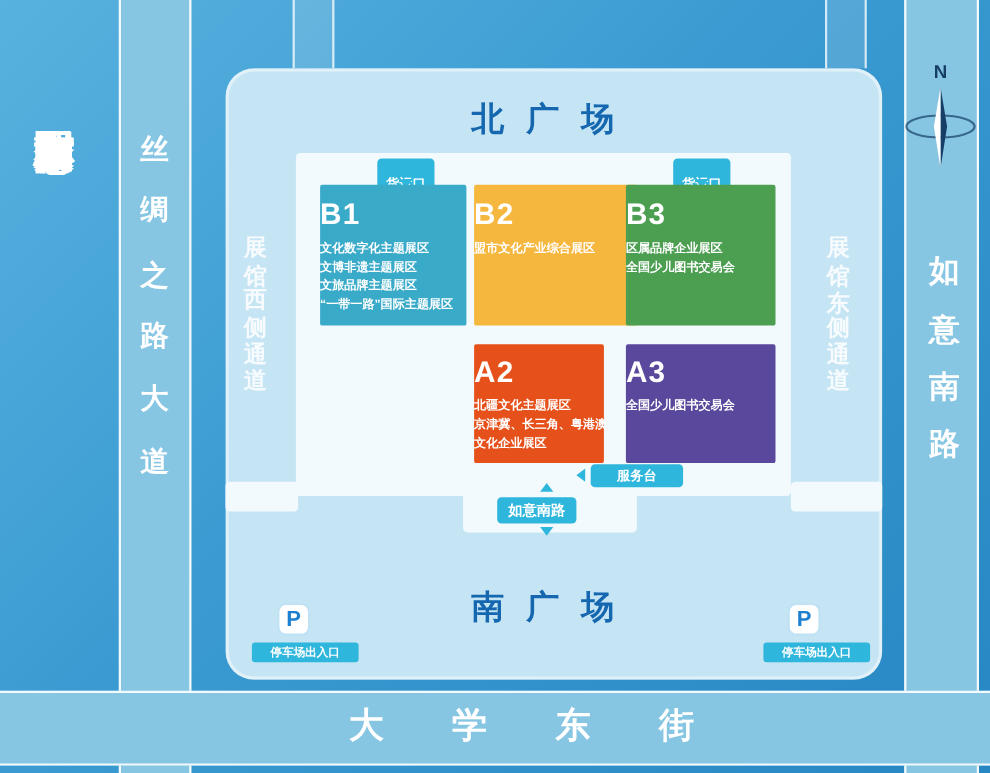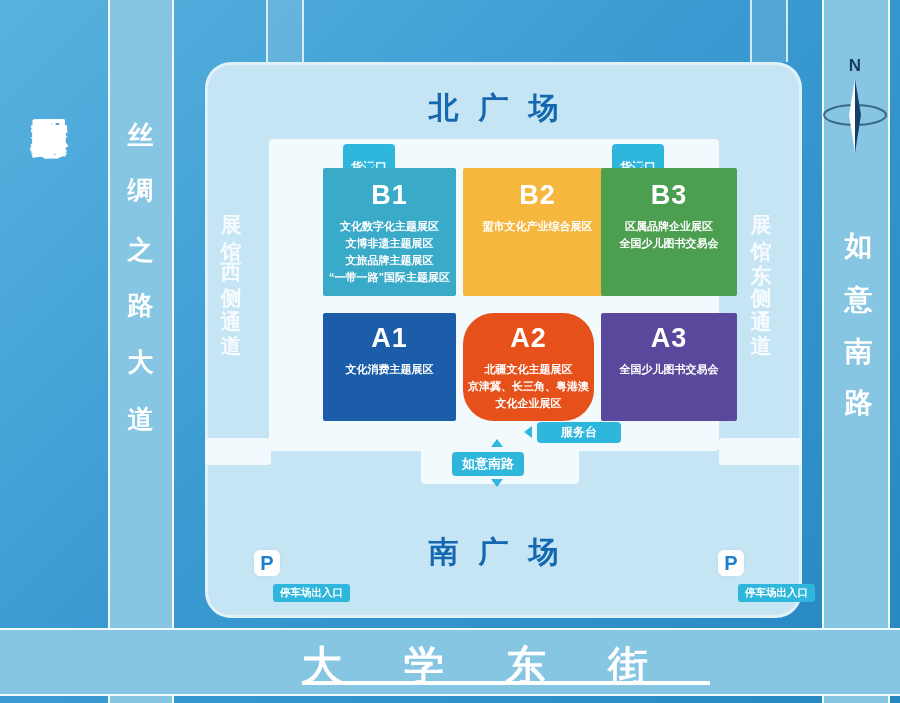--- a/index.html
+++ b/index.html
@@ -11,48 +11,48 @@
   .road-v{top:0;height:703px;border-left:2px solid rgba(255,255,255,.9);border-right:2px solid rgba(255,255,255,.9);}
   .road-h{left:0;width:900px;border-top:2px solid rgba(255,255,255,.9);border-bottom:2px solid rgba(255,255,255,.9);}
   .road-stub{position:absolute;top:0;height:62px;background:rgba(255,255,255,.14);
              border-left:2px solid rgba(255,255,255,.75);border-right:2px solid rgba(255,255,255,.75);}
   
   .vtext{position:absolute;writing-mode:vertical-rl;text-orientation:upright;white-space:nowrap;}
   .main-title{left:24px;top:90px;font-size:37px;font-weight:900;color:#FFFFFF;letter-spacing:0px;}
   .road-label{color:#FFFFFF;font-weight:800;}
   .label-west{left:124px;top:100px;font-size:26px;letter-spacing:57px;}
   .label-east{left:839px;top:210px;font-size:28px;letter-spacing:52px;}
-  .label-south{position:absolute;left:300px;top:638px;width:410px;text-align:right;
-               color:#fff;font-weight:800;font-size:40px;letter-spacing:62px;white-space:nowrap;text-decoration:underline;}
+  .label-south{position:absolute;left:300px;top:638px;width:410px;text-align:center;
+               color:#fff;font-weight:800;font-size:32px;letter-spacing:62px;white-space:nowrap;}
   
   .venue{position:absolute;left:205px;top:62px;width:597px;height:556px;background:#C6E5F4;
          border-radius:26px;border:3px solid rgba(255,255,255,.45);box-sizing:border-box;}
   .plaza{position:absolute;left:205px;width:597px;text-align:center;color:#1568B0;
          font-size:30px;font-weight:800;letter-spacing:20px;white-space:nowrap;}
   .plaza-north{top:88px;}
   .plaza-south{top:532px;}
   .passage{font-size:21px;letter-spacing:24px;color:rgba(255,255,255,.85);font-weight:700;}
   .passage-west{left:217px;top:198px;}
   .passage-east{left:747px;top:198px;}
   .building{position:absolute;background:#F3FAFD;border-radius:4px;}
   
-  .hall{position:absolute;display:flex;flex-direction:column;align-items:center;
-        color:#fff;text-align:center;border-radius:2px;margin-left:32px;}
+  .hall{position:absolute;display:flex;flex-direction:column;align-items:flex-start;
+        color:#fff;text-align:center;border-radius:2px;}
   .b-row{top:168px;height:128px;}
   .a-row{top:313px;height:108px;}
   .hall-id{font-size:27px;font-weight:800;margin-top:12px;margin-bottom:7px;letter-spacing:1px;}
   .a-row .hall-id{margin-top:10px;}
   .hall-line{font-size:11px;line-height:1.55;font-weight:600;white-space:nowrap;}
   
   .pill{position:absolute;background:#2FB6DC;color:#fff;border-radius:4px;font-weight:700;
         display:flex;align-items:center;justify-content:center;white-space:nowrap;}
   .pill-freight{font-size:12px;padding:15px 8px;}
   .pill-service{font-size:12px;padding:2px 24px;}
   .pill-visitor{font-size:13px;padding:3px 10px;}
-  .pill-parking{font-size:10.5px;padding:2px 7px;border-radius:3px;margin-left:44px;}
+  .pill-parking{font-size:10.5px;padding:2px 17px;border-radius:3px;}
   .tri{position:absolute;width:0;height:0;}
   .tri-down{border-left:6px solid transparent;border-right:6px solid transparent;border-top:8px solid #2FB6DC;}
   .tri-up{border-left:6px solid transparent;border-right:6px solid transparent;border-bottom:8px solid #2FB6DC;}
   .tri-left{border-top:6px solid transparent;border-bottom:6px solid transparent;border-right:8px solid #2FB6DC;}
   
   .p-icon{position:absolute;width:30px;height:30px;background:#FFFFFF;border:2px solid #BFE2F4;
           border-radius:8px;display:flex;align-items:center;justify-content:center;
           color:#1D7FD0;font-size:20px;font-weight:900;box-sizing:border-box;}
   .compass{position:absolute;left:818px;top:55px;}
 </style>
@@ -99,25 +99,21 @@
   <div class="hall b-row" style="left: 431px; width: 149px; background: rgb(246, 183, 63);">
     <div class="hall-id">B2</div>
     <div class="hall-line">盟市文化产业综合展区</div>
   </div>
   <div class="hall b-row" style="left: 569px; width: 136px; background: rgb(76, 158, 81);">
     <div class="hall-id">B3</div>
     <div class="hall-line">区属品牌企业展区</div>
     <div class="hall-line">全国少儿图书交易会</div>
   </div>
 
-  <div class="hall a-row" style="left: 291px; width: 133px; background: rgb(27, 93, 169);">
-    <div class="hall-id">A1</div>
-    <div class="hall-line">文化消费主题展区</div>
-  </div>
-  <div class="hall a-row" style="left: 431px; width: 131px; background: rgb(230, 81, 27); border-radius: 31px;">
+  <div class="hall a-row" style="left: 431px; width: 118px; background: rgb(230, 81, 27);">
     <div class="hall-id">A2</div>
     <div class="hall-line">北疆文化主题展区</div>
     <div class="hall-line">京津冀、长三角、粤港澳</div>
     <div class="hall-line">文化企业展区</div>
   </div>
   <div class="hall a-row" style="left: 569px; width: 136px; background: rgb(89, 72, 155);">
     <div class="hall-id">A3</div>
     <div class="hall-line">全国少儿图书交易会</div>
   </div>
 

